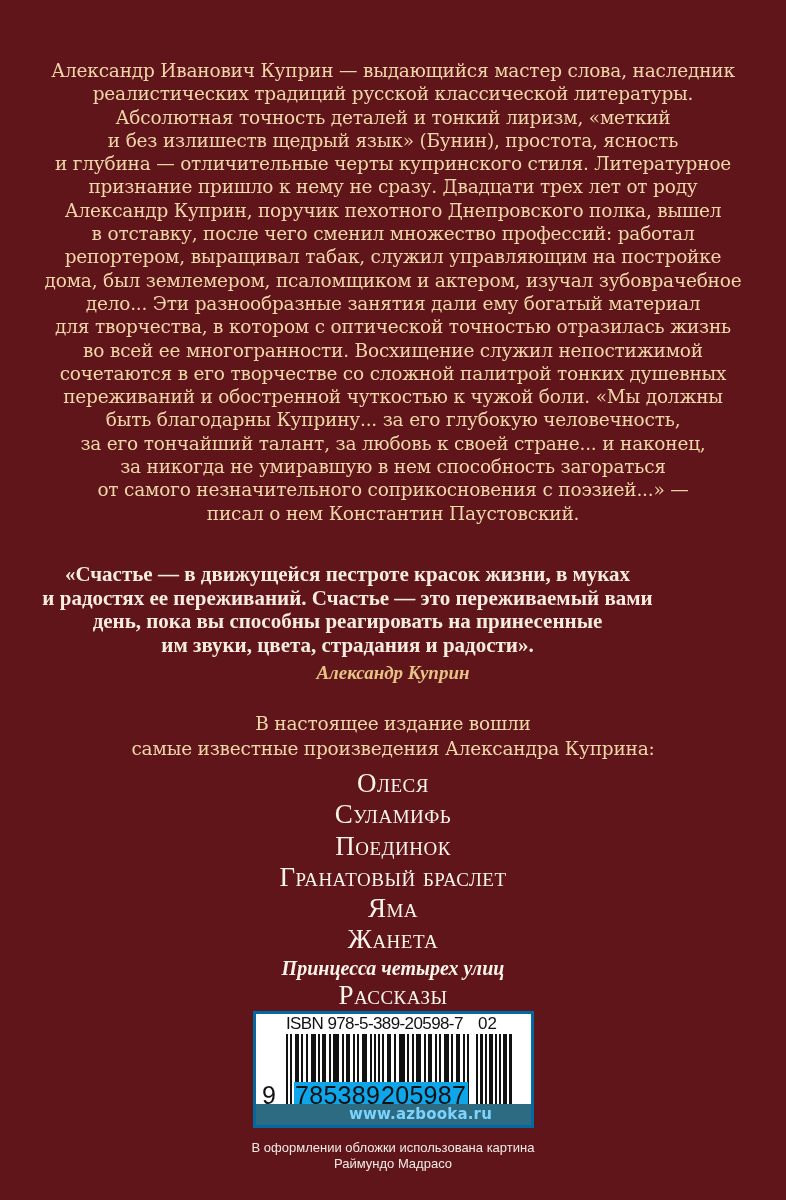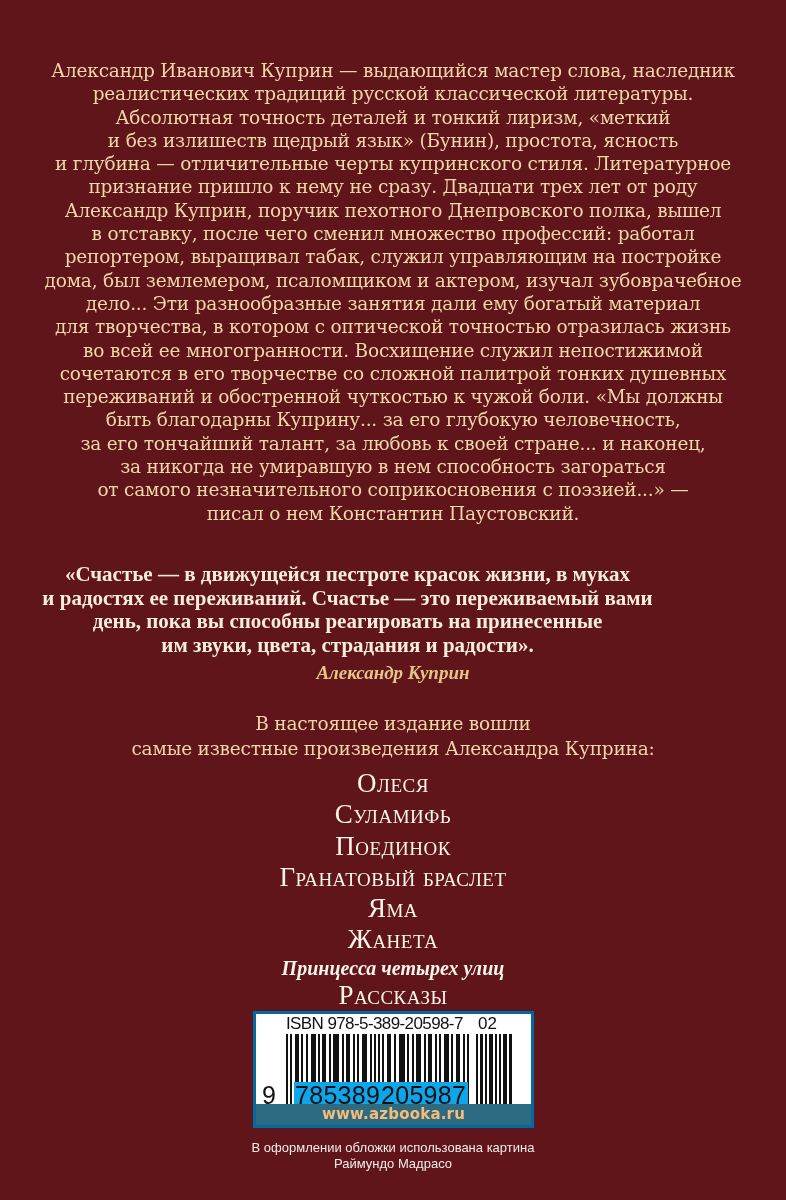--- a/index.html
+++ b/index.html
@@ -164,27 +164,28 @@
     .digit-first { left: 6px; background: transparent; }
     .digit-left  { left: 38px; padding: 0 1px; }
     .digit-right { left: 123px; padding: 0 2px; }
     .url-strip {
       position: absolute;
       left: 0;
       bottom: 0;
       width: 100%;
       height: 21px;
       background: #2d6b83;
-      color: #fdba74;
+      color: #7dd3fc;
       text-align: center;
       font-family: "DejaVu Sans", "Liberation Sans", sans-serif;
       font-weight: bold;
       font-size: 15px;
       line-height: 21px;
       letter-spacing: 0.2px;
+      padding-left: 27px;
     }
     .credit {
       position: absolute;
       top: 1140px;
       left: 0;
       width: 786px;
       text-align: center;
       font-family: "Liberation Sans", "DejaVu Sans", sans-serif;
       color: #f3ece6;
       font-size: 13px;

